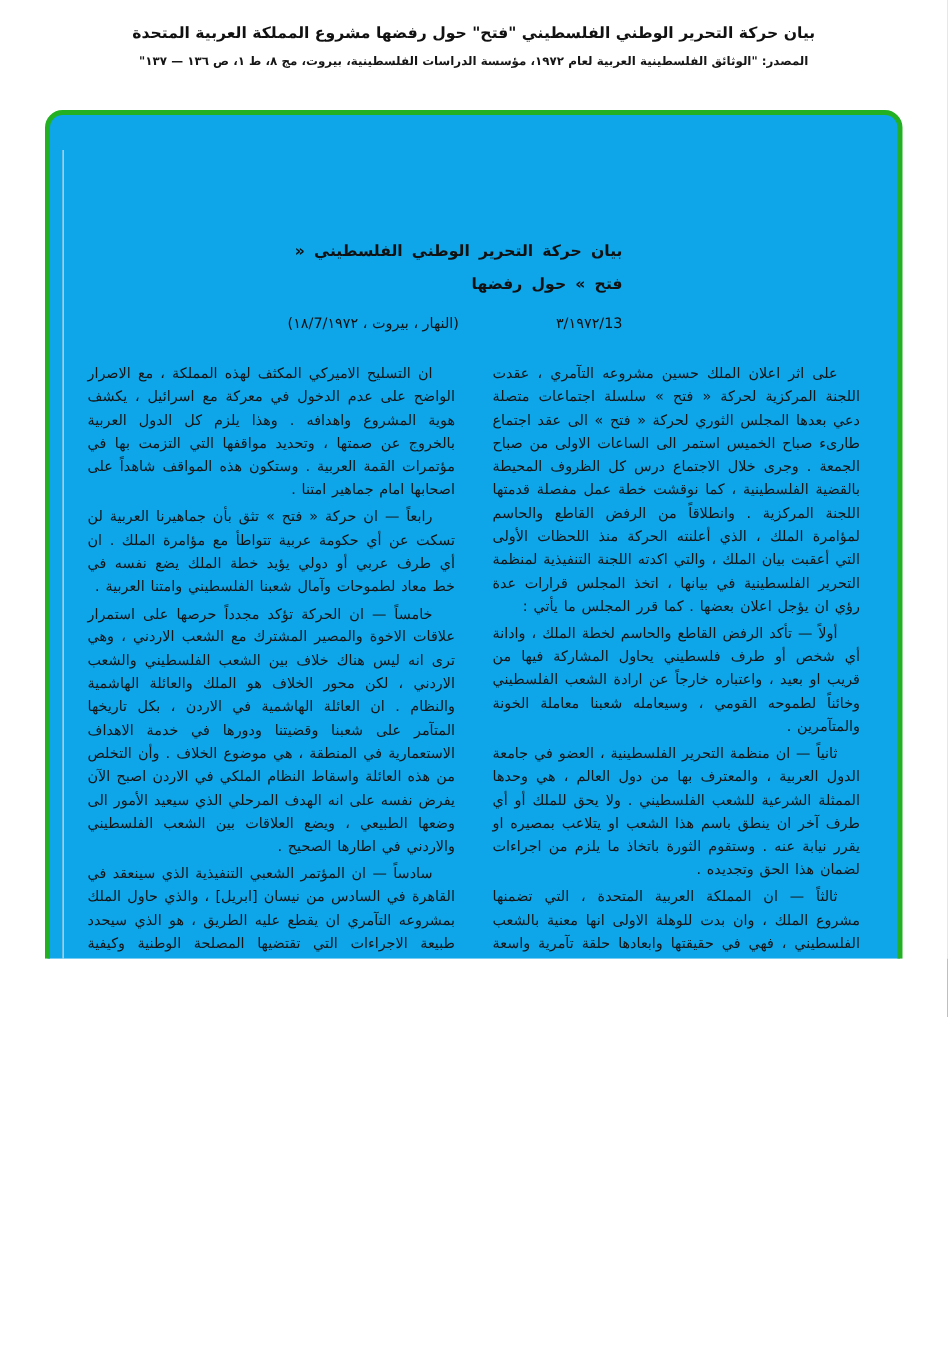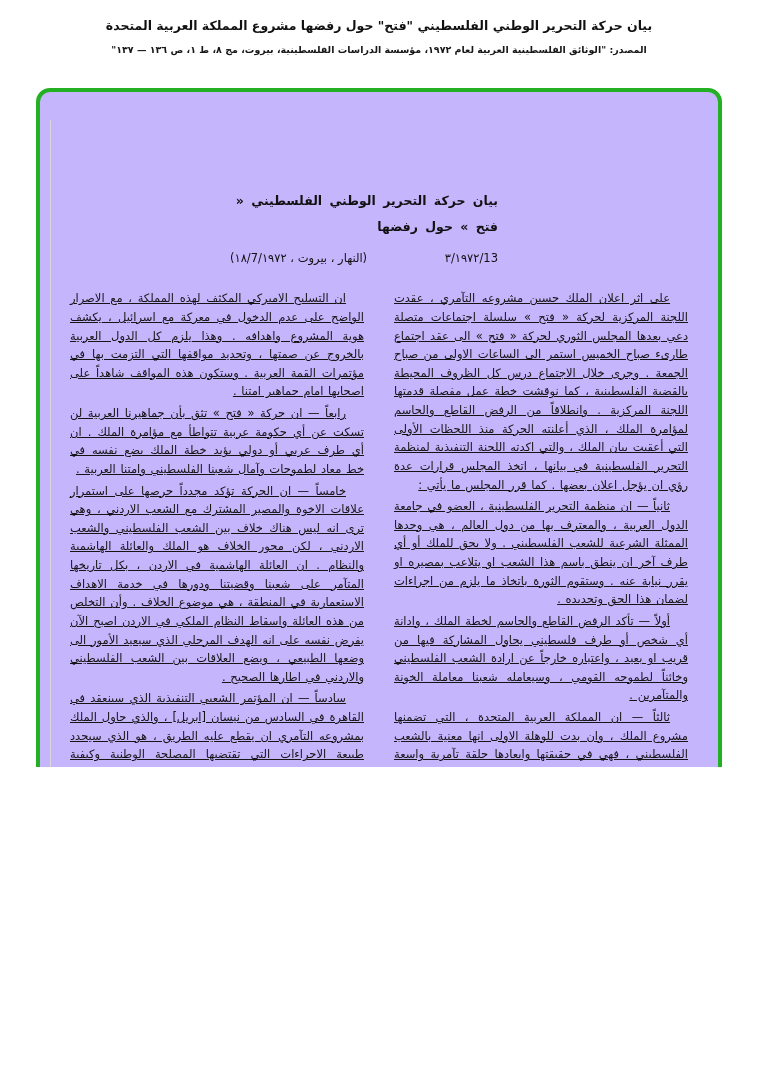--- a/index.html
+++ b/index.html
@@ -20,21 +20,21 @@
     direction: rtl;
   }
   .header-title { font-size: 12.5px; font-weight: 700; letter-spacing: 0.2px; }
   .header-source { font-size: 9.5px; font-weight: 700; margin-top: 11px; color: #161616; }
   .frame {
     margin: 0 36px;
     height: 944px;
     border: 4px solid #23b123;
     border-radius: 14px;
     position: relative;
-    background: #c4b5fd;
+    background: #0ea5e9;
   }
   .doc {
     position: absolute; inset: 0;
     padding: 24px 30px;
     direction: rtl;
   }
   .title-block {
     margin-top: 72px;
     margin-right: 190px;
     width: 268px;
@@ -59,21 +59,21 @@
     margin-top: 24px;
     direction: rtl;
   }
   .col {
     flex: 1;
     font-size: 11.5px;
     line-height: 1.62;
     text-align: justify;
     color: #151515;
   }
-  .col p { margin: 0 0 3px 0; text-indent: 18px; word-spacing: 1px; text-decoration: underline; }
+  .col p { margin: 0 0 3px 0; text-indent: 18px; word-spacing: 1px; }
   .scan-line {
     position: absolute;
     left: 10px; top: 28px;
     width: 1px; height: 758px;
     background: #d9d9d9;
   }
   .ink-blot {
     position: absolute;
     right: 248px; top: 782px;
     width: 16px; height: 9px;
@@ -100,22 +100,22 @@
       </div>
 
       <div class="date-row">
         <span>13/٣/١٩٧٢</span>
         <span>(النهار ، بيروت ، ١٨/7/١٩٧٢)</span>
       </div>
 
       <div class="columns">
         <div class="col">
           <p>على اثر اعلان الملك حسين مشروعه التآمري ، عقدت اللجنة المركزية لحركة « فتح » سلسلة اجتماعات متصلة دعي بعدها المجلس الثوري لحركة « فتح » الى عقد اجتماع طارىء صباح الخميس استمر الى الساعات الاولى من صباح الجمعة . وجرى خلال الاجتماع درس كل الظروف المحيطة بالقضية الفلسطينية ، كما نوقشت خطة عمل مفصلة قدمتها اللجنة المركزية . وانطلاقاً من الرفض القاطع والحاسم لمؤامرة الملك ، الذي أعلنته الحركة منذ اللحظات الأولى التي أعقبت بيان الملك ، والتي اكدته اللجنة التنفيذية لمنظمة التحرير الفلسطينية في بيانها ، اتخذ المجلس قرارات عدة رؤي ان يؤجل اعلان بعضها . كما قرر المجلس ما يأتي :</p>
+          <p>أولاً — تأكد الرفض القاطع والحاسم لخطة الملك ، وادانة أي شخص أو طرف فلسطيني يحاول المشاركة فيها من قريب او بعيد ، واعتباره خارجاً عن ارادة الشعب الفلسطيني وخائناً لطموحه القومي ، وسيعامله شعبنا معاملة الخونة والمتآمرين .</p>
           <p>ثانياً — ان منظمة التحرير الفلسطينية ، العضو في جامعة الدول العربية ، والمعترف بها من دول العالم ، هي وحدها الممثلة الشرعية للشعب الفلسطيني . ولا يحق للملك أو أي طرف آخر ان ينطق باسم هذا الشعب او يتلاعب بمصيره او يقرر نيابة عنه . وستقوم الثورة باتخاذ ما يلزم من اجراءات لضمان هذا الحق وتجديده .</p>
-          <p>أولاً — تأكد الرفض القاطع والحاسم لخطة الملك ، وادانة أي شخص أو طرف فلسطيني يحاول المشاركة فيها من قريب او بعيد ، واعتباره خارجاً عن ارادة الشعب الفلسطيني وخائناً لطموحه القومي ، وسيعامله شعبنا معاملة الخونة والمتآمرين .</p>
           <p>ثالثاً — ان المملكة العربية المتحدة ، التي تضمنها مشروع الملك ، وان بدت للوهلة الاولى انها معنية بالشعب الفلسطيني ، فهي في حقيقتها وابعادها حلقة تآمرية واسعة تستهدف الانقضاض على حركة التحرير العربية وتتجه الى الدراسات العربية كلها ، والى الدول المحيطة بفلسطين في شكل خاص .</p>
         </div>
         <div class="col">
           <p>ان التسليح الاميركي المكثف لهذه المملكة ، مع الاصرار الواضح على عدم الدخول في معركة مع اسرائيل ، يكشف هوية المشروع واهدافه . وهذا يلزم كل الدول العربية بالخروج عن صمتها ، وتحديد مواقفها التي التزمت بها في مؤتمرات القمة العربية . وستكون هذه المواقف شاهداً على اصحابها امام جماهير امتنا .</p>
           <p>رابعاً — ان حركة « فتح » تثق بأن جماهيرنا العربية لن تسكت عن أي حكومة عربية تتواطأ مع مؤامرة الملك . ان أي طرف عربي أو دولي يؤيد خطة الملك يضع نفسه في خط معاد لطموحات وآمال شعبنا الفلسطيني وامتنا العربية .</p>
           <p>خامساً — ان الحركة تؤكد مجدداً حرصها على استمرار علاقات الاخوة والمصير المشترك مع الشعب الاردني ، وهي ترى انه ليس هناك خلاف بين الشعب الفلسطيني والشعب الاردني ، لكن محور الخلاف هو الملك والعائلة الهاشمية والنظام . ان العائلة الهاشمية في الاردن ، بكل تاريخها المتآمر على شعبنا وقضيتنا ودورها في خدمة الاهداف الاستعمارية في المنطقة ، هي موضوع الخلاف . وأن التخلص من هذه العائلة واسقاط النظام الملكي في الاردن اصبح الآن يفرض نفسه على انه الهدف المرحلي الذي سيعيد الأمور الى وضعها الطبيعي ، ويضع العلاقات بين الشعب الفلسطيني والاردني في اطارها الصحيح .</p>
           <p>سادساً — ان المؤتمر الشعبي التنفيذية الذي سينعقد في القاهرة في السادس من نيسان [ابريل] ، والذي حاول الملك بمشروعه التآمري ان يقطع عليه الطريق ، هو الذي سيحدد طبيعة الاجراءات التي تقتضيها المصلحة الوطنية وكيفية تجسيدها . وستقدم حركة « فتح » الى المؤتمر خطة عمل واضحة ومفصلة .</p>
         </div>
       </div>
 

